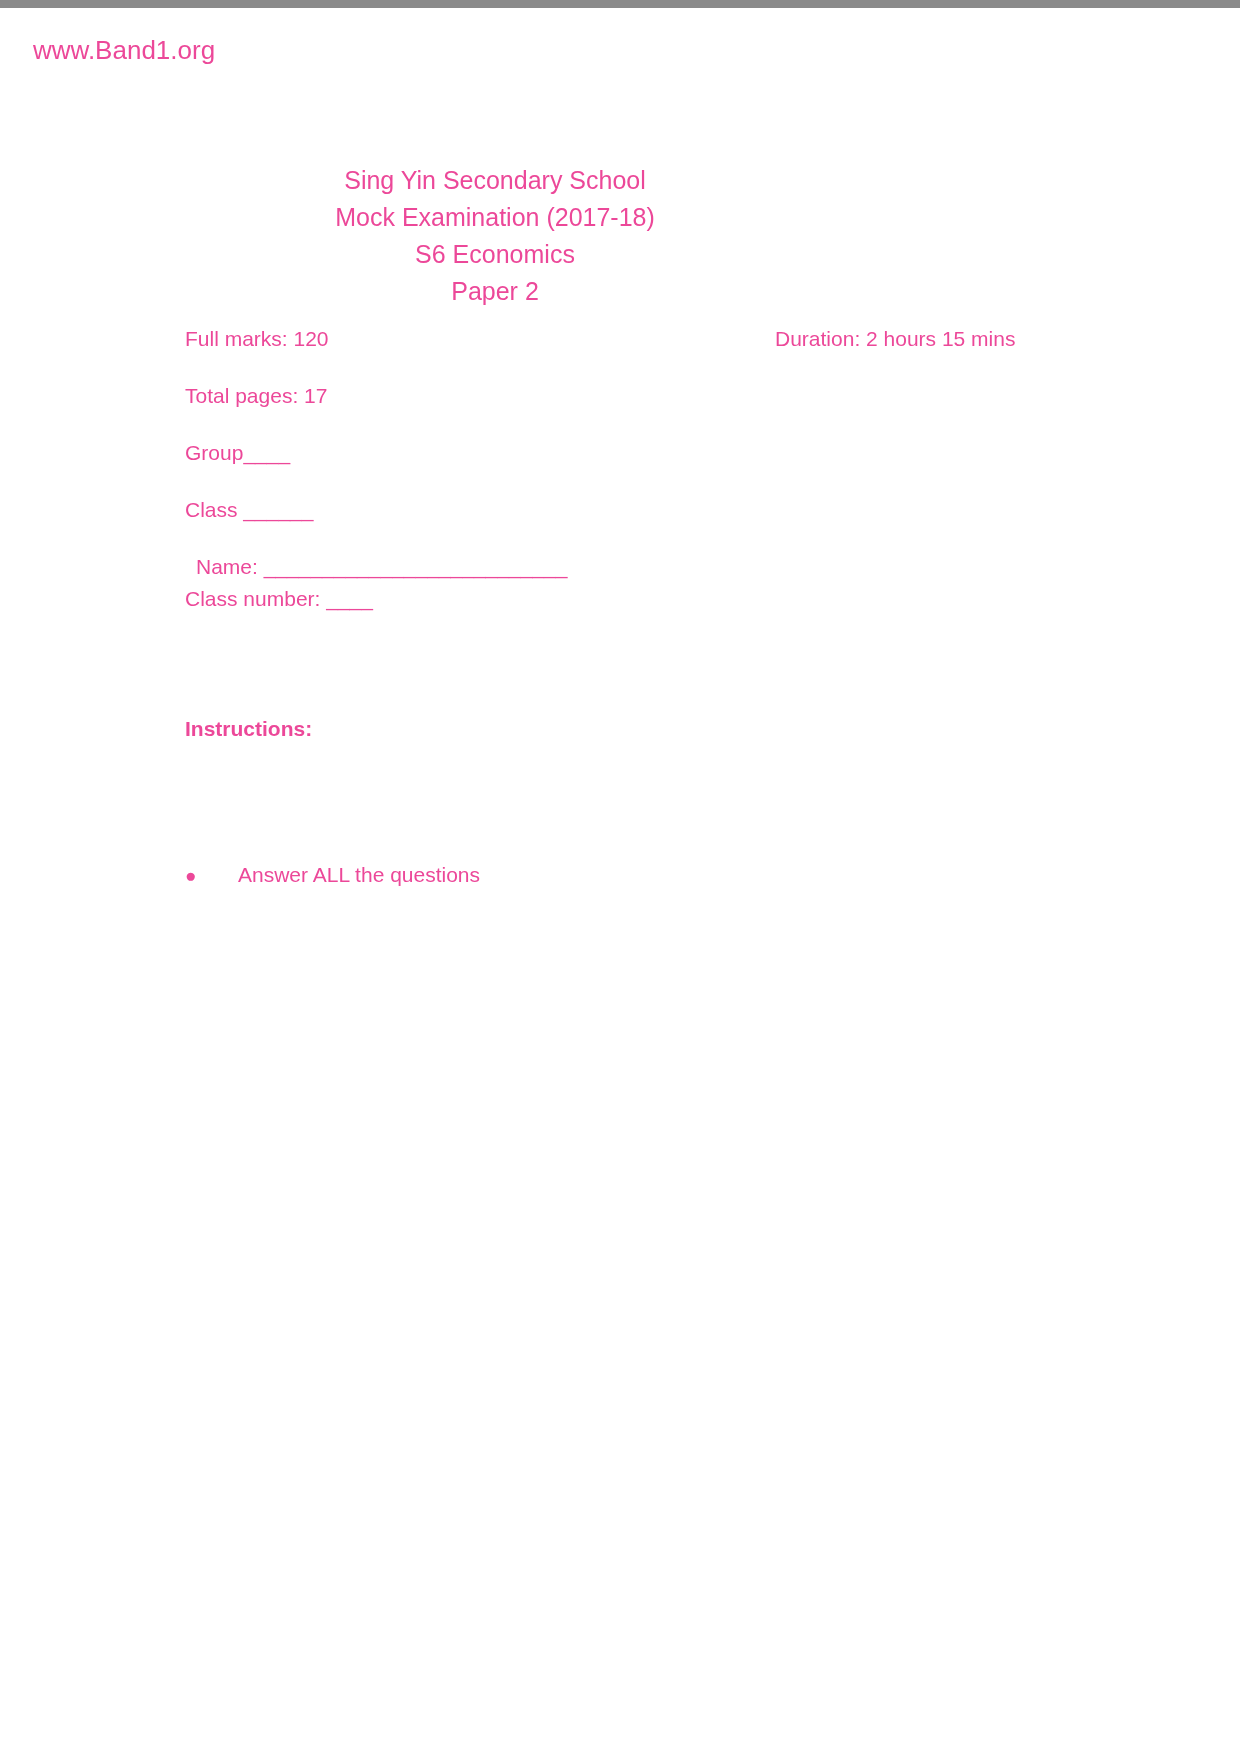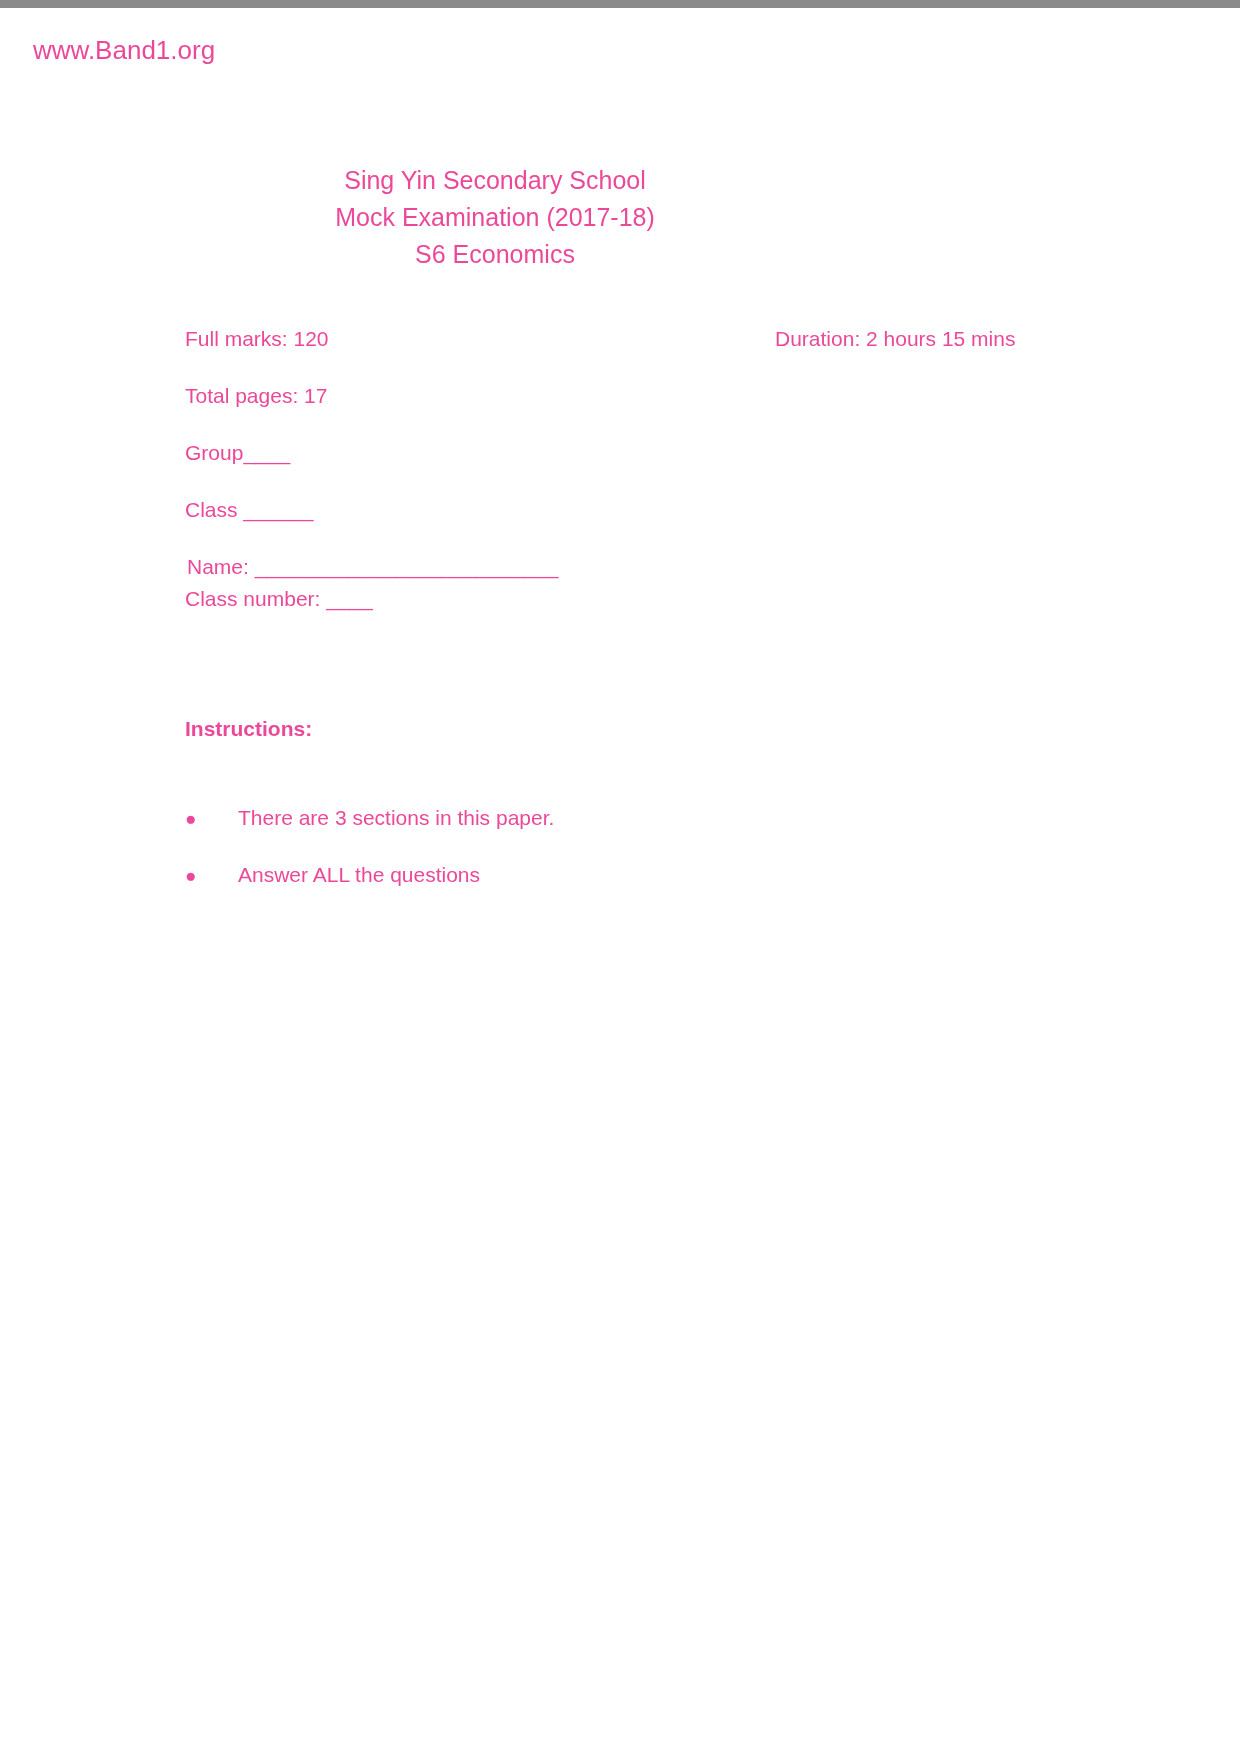--- a/index.html
+++ b/index.html
@@ -35,21 +35,21 @@
   }
   .title-block .tline { white-space: nowrap; }
 
   .body-text { font-size: 21px; line-height: 26px; }
 
   .full-marks   { left: 185px; top: 318px; }
   .duration     { left: 775px; top: 318px; }
   .total-pages  { left: 185px; top: 375px; }
   .group-line   { left: 185px; top: 432px; }
   .class-line   { left: 185px; top: 489px; }
-  .name-line    { left: 187px; top: 546px; }
+  .name-line    { left: 196px; top: 546px; }
   .classno-line { left: 185px; top: 578px; }
 
   .blank { letter-spacing: 0; }
 
   .instructions-heading {
     left: 185px;
     top: 708px;
     font-weight: bold;
   }
 
@@ -68,20 +68,21 @@
 <body>
 
 <div class="page">
 
   <div class="abs watermark">www.Band1.org</div>
 
   <div class="abs title-block">
     <div class="tline">Sing Yin Secondary School</div>
     <div class="tline">Mock Examination (2017-18)</div>
     <div class="tline">S6 Economics</div>
+    <div class="tline">Paper 2</div>
   </div>
 
   <div class="abs body-text full-marks">Full marks: 120</div>
 
   <div class="abs body-text duration">Duration: 2 hours 15 mins</div>
 
   <div class="abs body-text total-pages">Total pages: 17</div>
 
   <div class="abs body-text group-line">
     <span>Group</span><span class="blank">____</span>
@@ -94,22 +95,19 @@
   <div class="abs body-text name-line">
     <span>Name: </span><span class="blank">__________________________</span>
   </div>
 
   <div class="abs body-text classno-line">
     <span>Class number: </span><span class="blank">____</span>
   </div>
 
   <div class="abs body-text instructions-heading">Instructions:</div>
 
-  <div class="abs body-text bullet-row bullet-1">
-    <span class="bullet-icon">●</span><span>There are 3 sections in this paper.</span>
-  </div>
 
   <div class="abs body-text bullet-row bullet-2">
     <span class="bullet-icon">●</span><span>Answer ALL the questions</span>
   </div>
 
 
 </div>
 
 </body></html>

